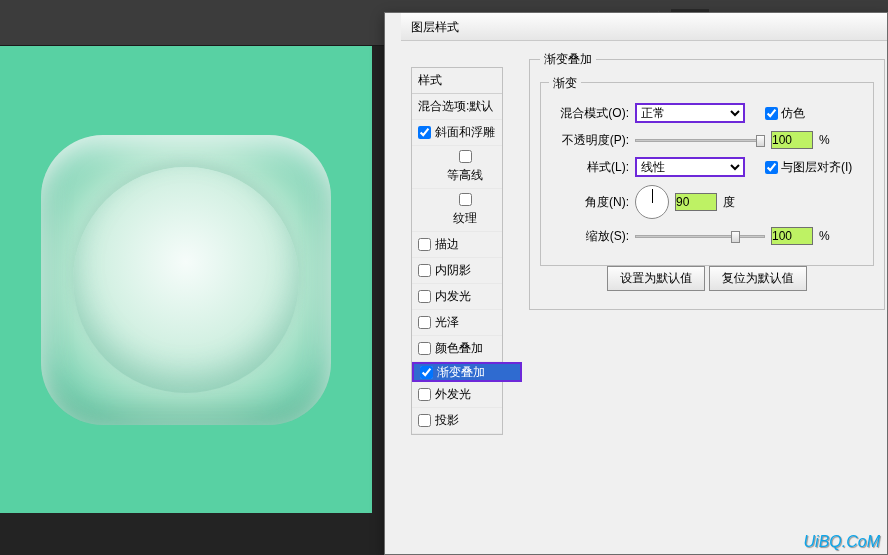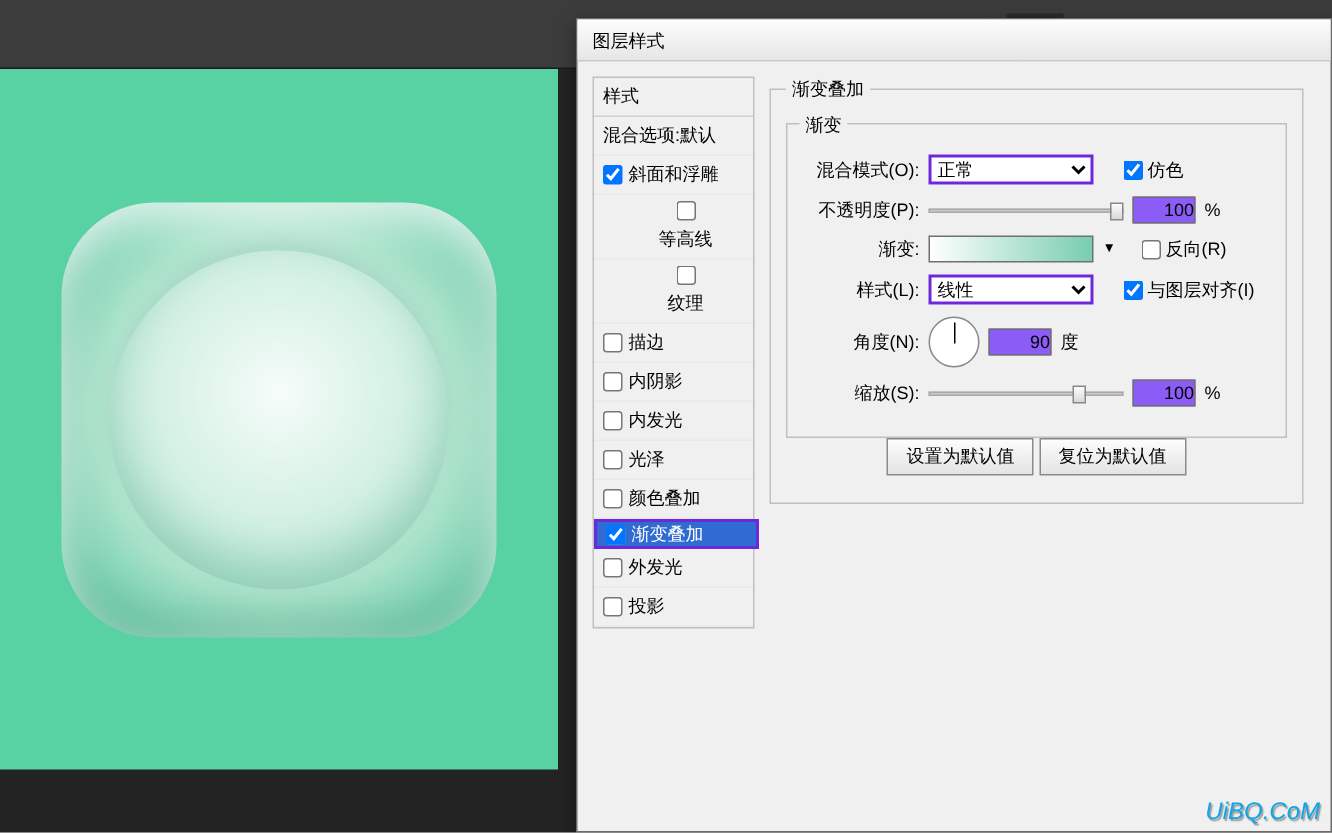--- a/index.html
+++ b/index.html
@@ -4,36 +4,36 @@
 <style>
 * { box-sizing: border-box; margin: 0; padding: 0; }
 body { font-family: "Microsoft YaHei", SimSun, sans-serif; font-size: 12px; background: #232323; color: #000; width: 888px; height: 555px; position: relative; overflow: hidden; }
 .canvas { position: absolute; top: 46px; left: 0; width: 372px; height: 467px; background: #58d1a3; display: flex; align-items: center; justify-content: center; }
 .icon-shape { width: 290px; height: 290px; border-radius: 62px; background: radial-gradient(circle at 50% 48%, #ffffff 0%, #e8f6ef 36%, #a8e2c9 60%, #7dd3b4 78%, #67c9a6 100%); box-shadow: inset 0 12px 30px rgba(255,255,255,0.8), inset 0 -12px 30px rgba(60,140,110,0.35); position: relative; }
 .icon-shape::before { content: ""; position: absolute; width: 226px; height: 226px; left: 32px; top: 32px; border-radius: 50%; background: radial-gradient(circle at 50% 42%, #f6fcfa 0%, #d2f0e2 50%, #b0e4cf 80%); box-shadow: inset 0 -16px 28px rgba(90,170,140,0.35), 0 -6px 12px rgba(60,140,110,0.18); }
 .top-bar { position: absolute; top: 0; left: 0; right: 0; height: 46px; background: #3c3c3c; border-bottom: 1px solid #1a1a1a; }
 .tool-btn { display: inline-block; width: 22px; height: 22px; margin: 4px; color: #ccc; text-align: center; line-height: 22px; }
 .flow-label { color: #ccc; font-size: 12px; }
 .flow-val { color: #ccc; font-size: 12px; background: #2a2a2a; padding: 2px 4px; }
-.dialog { position: absolute; left: 384px; top: 12px; width: 504px; height: 543px; background: #f0f0f0; border: 1px solid #6b6b6b; box-shadow: 0 4px 12px rgba(0,0,0,0.4); }
+.dialog { position: absolute; left: 384px; top: 12px; width: 504px; height: 543px; background: #f0f0f0; border: 1px solid #6b6b6b; box-shadow: 0 4px 12px rgba(0,0,0,0.4); padding-left: 16px; }
 .titlebar { height: 28px; background: linear-gradient(#fdfdfd,#e6e6e6); border-bottom: 1px solid #c9c9c9; padding: 6px 10px; font-size: 12px; }
 .dlg-body { position: relative; padding: 10px; }
-.styles-group { position: absolute; left: 10px; top: 10px; width: 108px; border: 1px solid #c0c0c0; }
+.styles-group { position: absolute; left: 10px; top: 26px; width: 92px; border: 1px solid #c0c0c0; }
 .styles-group .hdr { padding: 4px 6px; border-bottom: 1px solid #d0d0d0; }
 .styles-row { padding: 4px 6px; display: flex; align-items: center; gap: 4px; border-bottom: 1px solid #e8e8e8; }
 .styles-row.sel { background: #2f6bd0; color: #fff; }
 .styles-row.sub { padding-left: 22px; flex-direction: column; }
 .overlay-group { position: absolute; left: 128px; top: 10px; width: 356px; border: 1px solid #c0c0c0; padding: 8px 10px 18px; }
 .overlay-group > legend { padding: 0 4px; }
 .inner-group { border: 1px solid #c0c0c0; padding: 12px 10px; margin-top: 6px; position: relative; }
 .inner-group > .gtitle { position: absolute; top: -8px; left: 8px; background: #f0f0f0; padding: 0 4px; font-size: 12px; }
 .frow { display: flex; align-items: center; margin: 8px 0; gap: 6px; font-size: 12px; }
 .lbl { width: 78px; text-align: right; }
 .sel { width: 110px; height: 20px; border: 2px solid #6d28d9; background: #fff; font-size: 12px; }
-.txt { width: 42px; height: 18px; border: 1px solid #707070; background: #8b5cf6; text-align: right; font-size: 12px; }
+.txt { width: 42px; height: 18px; border: 1px solid #707070; background: #bef264; text-align: left; font-size: 12px; }
 .grad-preview { width: 110px; height: 18px; border: 1px solid #707070; background: linear-gradient(to right, #ffffff, #78cdb0); display: inline-block; cursor: pointer; position: relative; }
 .grad-preview::after { content: "▼"; position: absolute; right: -16px; top: 2px; font-size: 9px; }
 .slider { width: 130px; height: 3px; background: #c9c9c9; border: 1px solid #a9a9a9; position: relative; display: inline-block; }
 .slider .thumb { position: absolute; top: -5px; width: 9px; height: 12px; background: linear-gradient(#fdfdfd,#d8d8d8); border: 1px solid #888; }
 .angle-dial { width: 34px; height: 34px; border: 1px solid #888; border-radius: 50%; background: #fff; position: relative; }
 .angle-dial::after { content: ""; position: absolute; left: 50%; top: 3px; width: 1px; height: 14px; background: #000; transform-origin: bottom center; }
 .btn { display: inline-block; padding: 3px 12px; background: linear-gradient(#fdfdfd,#e4e4e4); border: 1px solid #8a8a8a; font-size: 12px; cursor: pointer; }
 .btn-row { text-align: center; }
 input[type=checkbox]{ width:13px; height:13px; }
 .chk-wrap { display: inline-flex; align-items: center; gap: 3px; }
@@ -137,29 +137,20 @@
 
         <div class="frow">
           <span class="lbl">不透明度(P):</span>
           <span class="slider">
               <span class="thumb" style="left:120px"></span>
             </span>
           <input class="txt" value="100" style="">
           <span>%</span>
         </div>
 
-        <div class="frow">
-          <span class="lbl">渐变:</span>
-          <span class="grad-preview"></span>
-          <span style="width:20px"></span>
-          <span class="chk-wrap">
-            <input type="checkbox" style="">
-            <span>反向(R)</span>
-          </span>
-        </div>
 
         <div class="frow">
           <span class="lbl">样式(L):</span>
           <select class="sel">
             <option>线性</option>
           </select>
           <span style="width:8px"></span>
           <span class="chk-wrap">
             <input type="checkbox" checked="" style="">
             <span>与图层对齐(I)</span>

